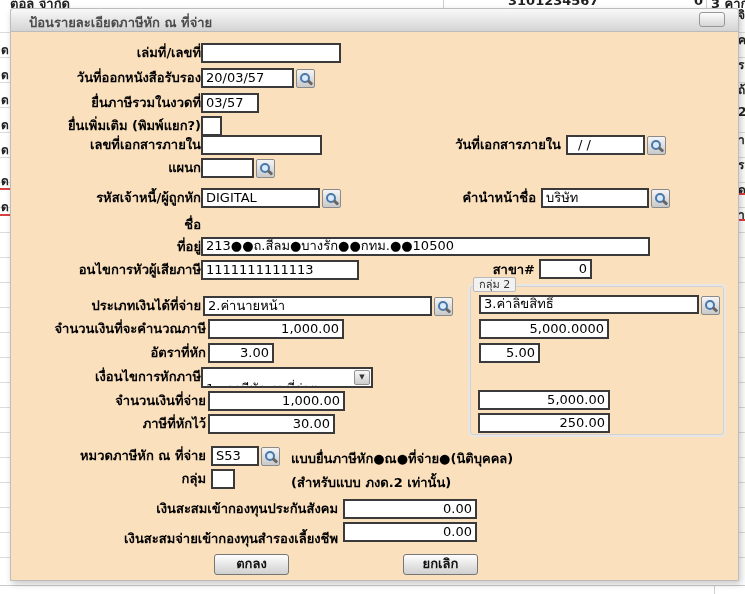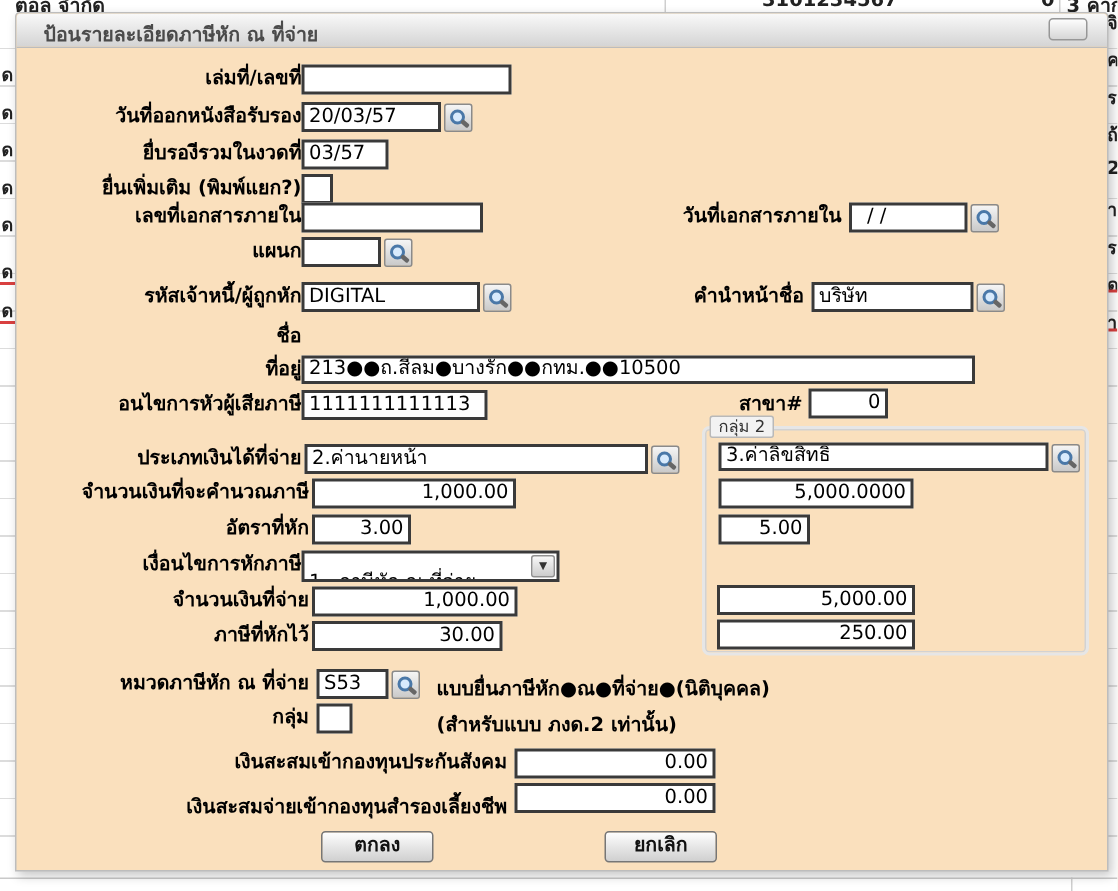--- a/index.html
+++ b/index.html
@@ -95,21 +95,21 @@
   </div>
 
   <div class="dialog">
     <div class="titlebar">
       <span class="title">ป้อนรายละเอียดภาษีหัก ณ ที่จ่าย</span>
       <span class="tbtn"></span>
     </div>
 
     <span class="lbl" style="right:537px;top:34px">เล่มที่/เลขที่</span>
     <span class="lbl" style="right:537px;top:59px">วันที่ออกหนังสือรับรอง</span>
-    <span class="lbl" style="right:537px;top:84px">ยื่บรองีรวมในงวดที่</span>
+    <span class="lbl" style="right:537px;top:84px">ยื่นภาษีรวมในงวดที่</span>
     <span class="lbl" style="right:537px;top:107px">ยื่นเพิ่มเติม (พิมพ์แยก?)</span>
     <span class="lbl" style="right:537px;top:126px">เลขที่เอกสารภายใน</span>
     <span class="lbl" style="right:537px;top:149px">แผนก</span>
     <span class="lbl" style="right:537px;top:179px">รหัสเจ้าหนี้/ผู้ถูกหัก</span>
     <span class="lbl" style="right:537px;top:206px">ชื่อ</span>
     <span class="lbl" style="right:537px;top:228px">ที่อยู่</span>
     <span class="lbl" style="right:537px;top:251px">อนไขการหัวผู้เสียภาษี</span>
     <span class="lbl" style="right:537px;top:287px">ประเภทเงินได้ที่จ่าย</span>
     <span class="lbl" style="right:532px;top:310px">จำนวนเงินที่จะคำนวณภาษี</span>
     <span class="lbl" style="right:532px;top:334px">อัตราที่หัก</span>
@@ -143,21 +143,21 @@
       </span>
     <div class="fld" style="left:190px;top:179px;width:119px">DIGITAL</div>
     <span class="mag" style="left:311px;top:180px">
         <i class="magicon"></i>
       </span>
     <div class="fld" style="left:530px;top:179px;width:108px">บริษัท</div>
     <span class="mag" style="left:640px;top:180px">
         <i class="magicon"></i>
       </span>
     <div class="fld" style="left:190px;top:228px;width:449px;height:19px;line-height:14px">213●●ถ.สีลม●บางรัก●●กทม.●●10500</div>
-    <div class="fld" style="left:190px;top:251px;width:124px">1111111111113</div>
+    <div class="fld" style="left:190px;top:251px;width:158px">1111111111113</div>
     <div class="fld num" style="left:528px;top:250px;width:53px">0</div>
 
     <div class="fld" style="left:192px;top:287px;width:229px">2.ค่านายหน้า</div>
     <span class="mag" style="left:423px;top:288px">
         <i class="magicon"></i>
       </span>
     <div class="fld num" style="left:197px;top:310px;width:136px">1,000.00</div>
     <div class="fld num" style="left:197px;top:334px;width:66px">3.00</div>
 
     <div class="fld combo" style="left:190px;top:358px;width:172px;height:21px">

